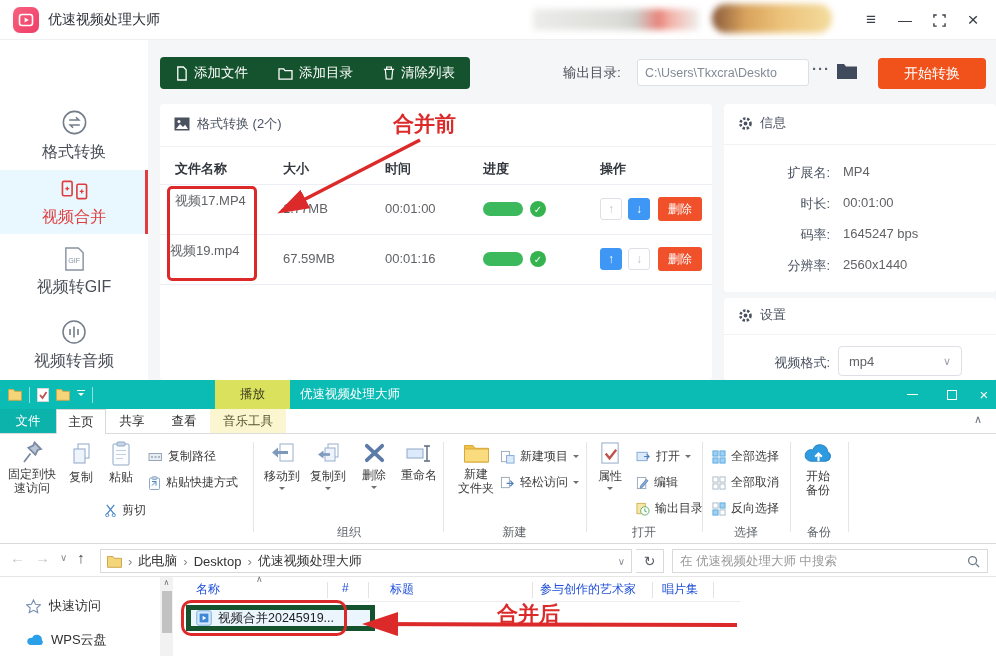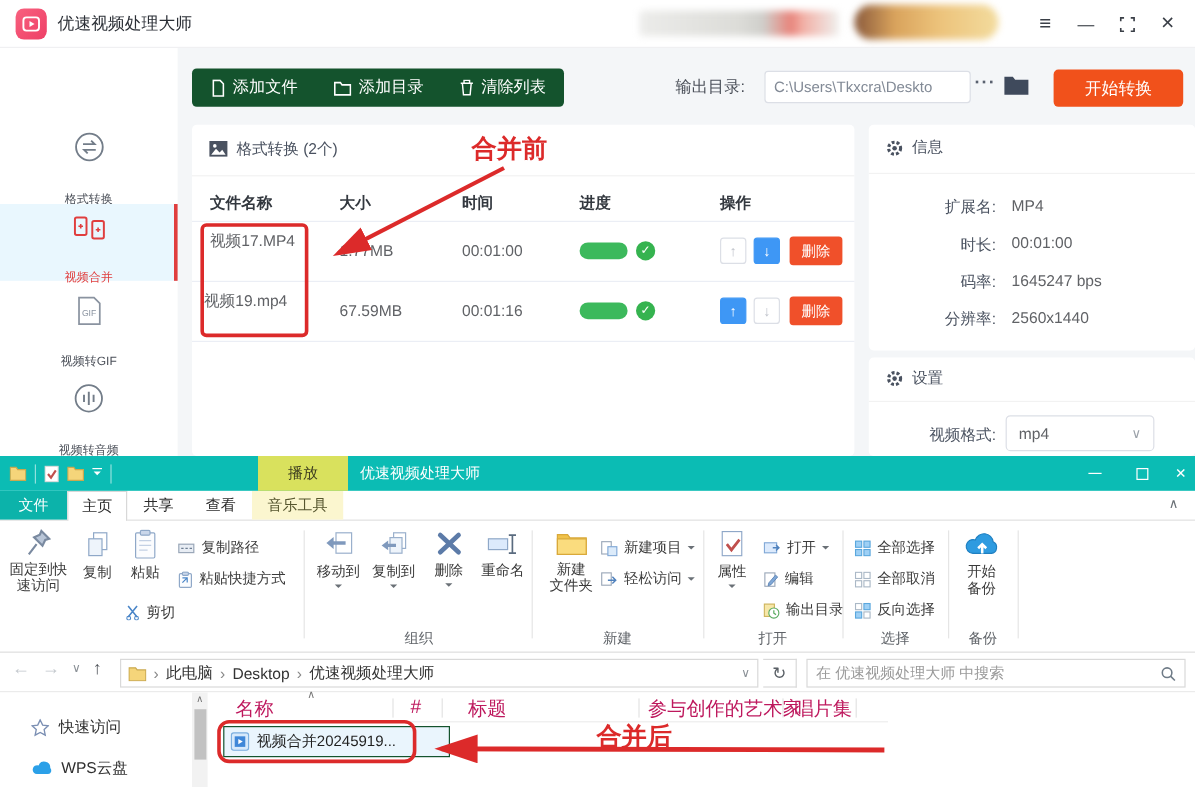--- a/index.html
+++ b/index.html
@@ -16,21 +16,21 @@
 .blur1{left:533px;top:9px;width:166px;height:21px;border-radius:3px;filter:blur(3px);
   background:linear-gradient(90deg,#ececea 0%,#dcdcd8 50%,#cfcfcb 62%,#e8837a 76%,#f2b0a6 82%,#efefed 100%)}
 .blur2{left:712px;top:4px;width:120px;height:29px;border-radius:14px;filter:blur(3px);
   background:linear-gradient(90deg,#8a5a3c 0%,#d9a35c 28%,#ecc27a 58%,#f3dc9e 100%)}
 .win-ctl{position:absolute;top:0;height:40px;display:flex;align-items:center;color:#3a3f47}
 .wbtn{width:34px;height:40px;display:flex;align-items:center;justify-content:center;cursor:pointer;font-size:17px}
 .app-body{left:0;top:40px;width:996px;height:340px;background:#f4f6f8}
 .sidebar{left:0;top:40px;width:148px;height:340px;background:#fff}
 .si{position:absolute;left:0;width:148px;text-align:center;color:#4a4f58;cursor:pointer}
 .si .ic{display:flex;justify-content:center}
-.si .lb{font-size:10px;margin-top:22px}
+.si .lb{font-size:16px;margin-top:5px}
 .si.active{background:#e9f7fe;color:#e03e3e}
 .si.active .lb{color:#e03e3e}
 .si .bar{position:absolute;right:0;top:0;bottom:0;width:3px;background:#e03e3e}
 
 .blue-bar{left:160px;top:57px;height:32px;background:#14532d;border-radius:4px;display:flex;align-items:center}
 .blue-btn{display:flex;align-items:center;gap:6px;padding:0 15px;font-size:13.5px;color:#fff;cursor:pointer}
 .out-label{left:563px;top:64px;font-size:13.5px;color:#4a4f58}
 .out-input{left:637px;top:59px;width:172px;height:27px;border:1px solid #dcdfe6;border-radius:3px;background:#fff;
   font-size:12.5px;color:#828a96;padding:0 7px;font-family:inherit;outline:none}
 .more-btn{left:812px;top:60px;font-size:15px;letter-spacing:1px;color:#5a6270;font-weight:bold;cursor:pointer}
@@ -101,23 +101,23 @@
 .refresh-box{position:absolute;left:636px;top:549px;width:28px;height:24px;border:1px solid #d9d9d9;border-left:none;
   display:flex;align-items:center;justify-content:center;color:#5a6066;font-size:14px;cursor:pointer}
 .search-box{position:absolute;left:672px;top:549px;width:316px;height:24px;border:1px solid #d9d9d9;display:flex;align-items:center;padding:0 7px}
 .search-box input{flex:1;border:none;outline:none;font-size:12.5px;color:#444;font-family:inherit}
 .search-box input::placeholder{color:#9a9a9a}
 
 .ex-body{left:0;top:577px;width:996px;height:79px;background:#fff}
 .nav-item{position:absolute;display:flex;align-items:center;gap:8px;font-size:13px;color:#2f2f2f;cursor:pointer}
 .vscroll{position:absolute;left:160px;top:577px;width:13px;height:79px;background:#f2f2f2}
 .vthumb{position:absolute;left:1.5px;top:14px;width:10px;height:42px;background:#c2c2c2}
-.colhead{position:absolute;top:581px;font-size:16px;color:#be185d;cursor:pointer}
+.colhead{position:absolute;top:581px;font-size:12px;color:#1d4ed8;cursor:pointer}
 .colsep{position:absolute;top:582px;height:16px;border-left:1px solid #e3e3e3}
-.file-row{position:absolute;left:186px;top:605px;width:189px;height:26px;background:#eaf5fd;border:1px solid #14532d;
+.file-row{position:absolute;left:186px;top:605px;width:189px;height:26px;background:#eaf5fd;border:5px solid #14532d;
   display:flex;align-items:center;gap:6px;padding:0 5px;font-size:12.5px;color:#1f1f1f;cursor:pointer}
 </style>
 </head>
 <body>
 
 <div class="screen">
 
   <div class="ab app-body"></div>
 
   <div class="ab app-titlebar">

